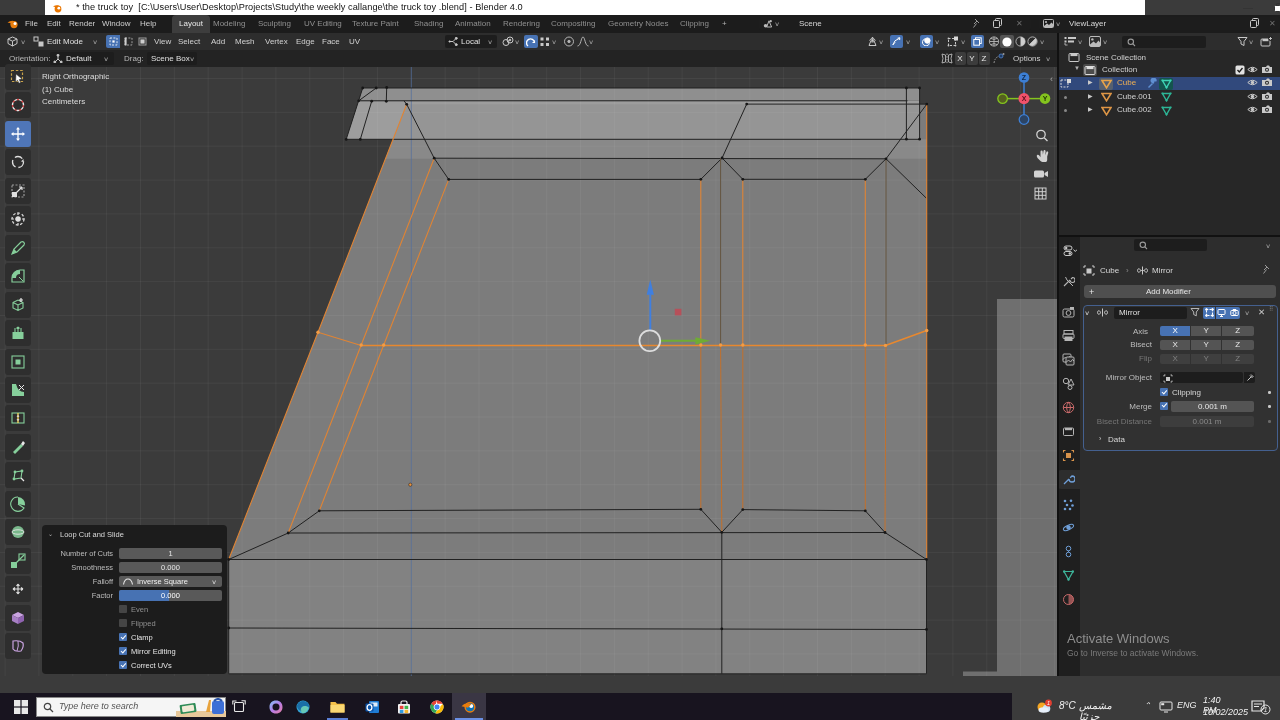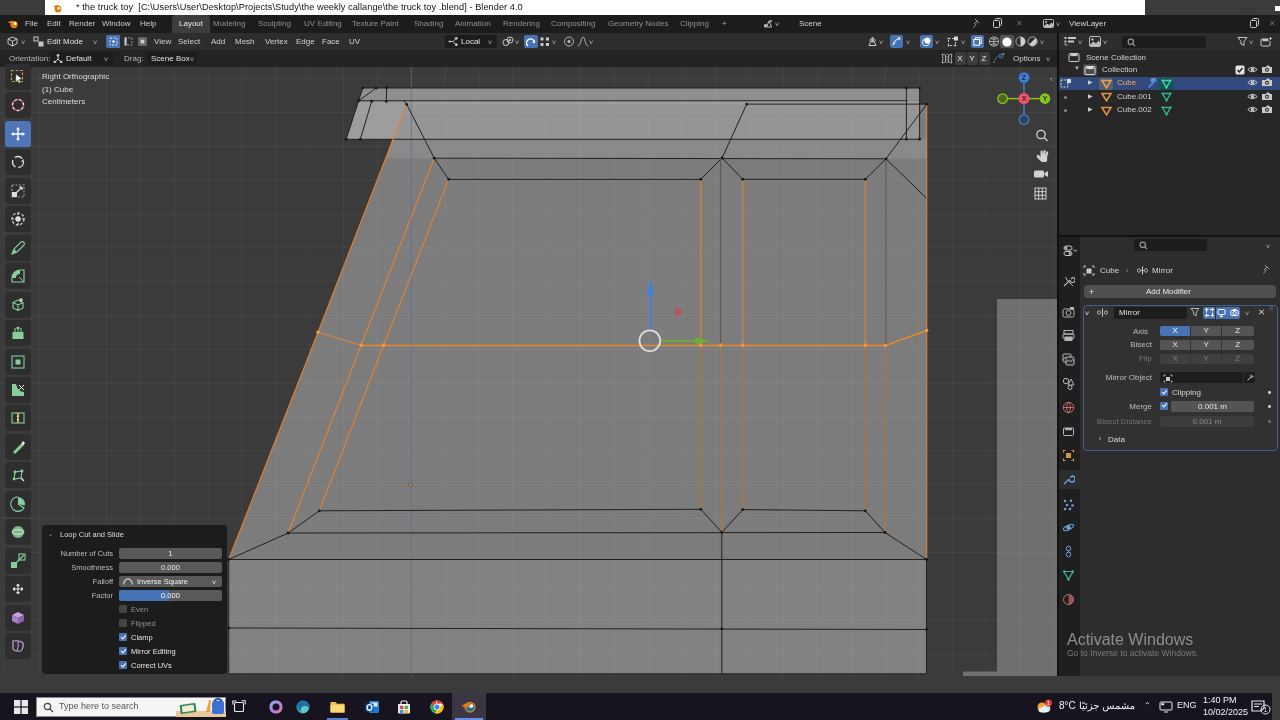--- a/index.html
+++ b/index.html
@@ -18,21 +18,21 @@
 #vphead { left:0; top:33px; width:1058px; height:17px; background:#2d2d2d; color:#d4d4d4; font-size:8px; }
 #toolset { left:0; top:50px; width:1058px; height:17px; background:#232323; color:#c9c9c9; font-size:8px; }
 .hmenu { position:absolute; top:4px; color:#d2d2d2; }
 .caret { display:inline-block; font-size:6px; color:#9a9a9a; transform:scaleX(1.3); }
 
 #outliner { left:1058px; top:33px; width:222px; height:203px; background:#272727; font-size:8px; color:#cccccc; }
 #props { left:1058px; top:236px; width:222px; height:440px; background:#2d2d2d; font-size:8px; color:#c8c8c8; }
 #ptabs { position:absolute; left:0; top:0; width:22px; height:440px; background:#1f1f1f; }
 
 #statusbar { left:0; top:676px; width:1280px; height:17px; background:#1b1b1b; color:#8f8f8f; font-size:8px; }
-#taskbar { left:0; top:693px; width:1272px; height:27px; background:#18141f; color:#e8e8e8; font-size:9px; }
+#taskbar { left:0; top:693px; width:1012px; height:27px; background:#18141f; color:#e8e8e8; font-size:9px;font-style:italic; }
 
 .tbtn { position:absolute; left:5px; width:26px; height:26px; background:#2e2e2e; border-radius:3px; }
 .tbtn.active { background:#4f76b8; }
 
 .fld { position:absolute; background:#545454; border-radius:2px; color:#e8e8e8; text-align:center; }
 .dfld { position:absolute; background:#1d1d1d; border-radius:2px; color:#d8d8d8; }
 .lbl { position:absolute; color:#bdbdbd; text-align:right; }
 .chk { position:absolute; width:8px; height:8px; border-radius:1px; background:#545454; }
 .chk.on { background:#4772b3; }
 .chk.on:after { content:""; position:absolute; left:1.5px; top:1.5px; width:4px; height:2.2px; border-left:1.3px solid #fff; border-bottom:1.3px solid #fff; transform:rotate(-48deg); }
@@ -754,21 +754,21 @@
   <div class="fld" style="left:113px;top:165px;width:83px;height:11px;line-height:11px">0.001 m</div>
   <div class="abs" style="left:210px;top:169px;width:2.5px;height:2.5px;background:#c9c9c9;border-radius:50%"></div>
 
   <span class="lbl" style="left:10px;top:180.9px;width:84px;color:#757575">Bisect Distance</span>
   <div class="fld" style="left:102px;top:180px;width:94px;height:11px;line-height:11px;background:#3d3d3d;color:#8a8a8a">0.001 m</div>
   <div class="abs" style="left:210px;top:184px;width:2.5px;height:2.5px;background:#6a6a6a;border-radius:50%"></div>
 
   <span style="position:absolute;left:41px;top:199px;color:#c9c9c9;font-size:7px">›</span>
   <span style="position:absolute;left:50px;top:199px;color:#d8d8d8">Data</span>
 
-  <span style="position:absolute;left:9px;top:395px;color:#8e8e8e;font-size:16px">Activate Windows</span>
+  <span style="position:absolute;left:9px;top:395px;color:#8e8e8e;font-size:13px">Activate Windows</span>
   <span style="position:absolute;left:9px;top:412px;color:#7b7b7b;font-size:8.5px">Go to Inverse to activate Windows.</span>
 </div>
 <div class="abs" style="left:1057px;top:33px;width:2px;height:643px;background:#111"></div>
 <div class="abs" style="left:1058px;top:235px;width:222px;height:2px;background:#111"></div>
 <div id="taskbar" class="abs">
 
   <svg class="abs" style="left:14px;top:7px" width="14" height="14" viewBox="0 0 14 14" fill="#e8e8e8">
         <rect x="0" y="0" width="6.4" height="6.4"></rect>
         <rect x="7.6" y="0" width="6.4" height="6.4"></rect>
         <rect x="0" y="7.6" width="6.4" height="6.4"></rect>

